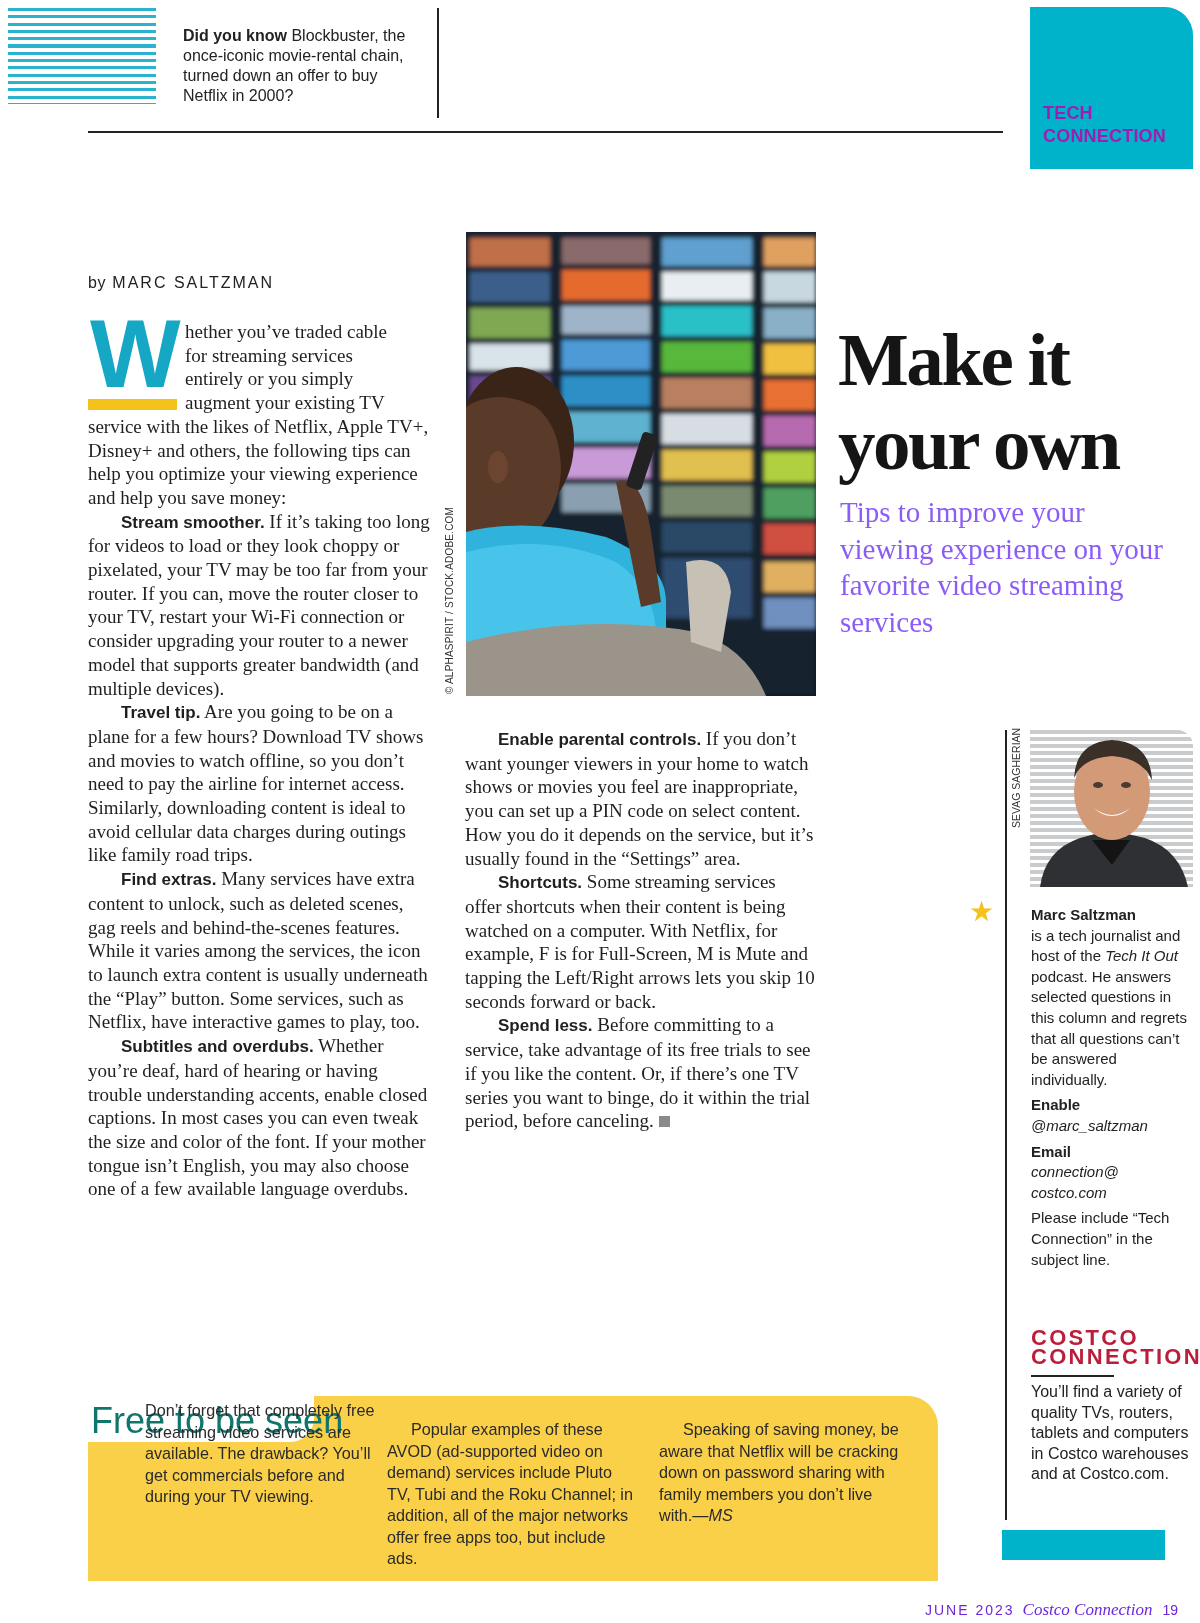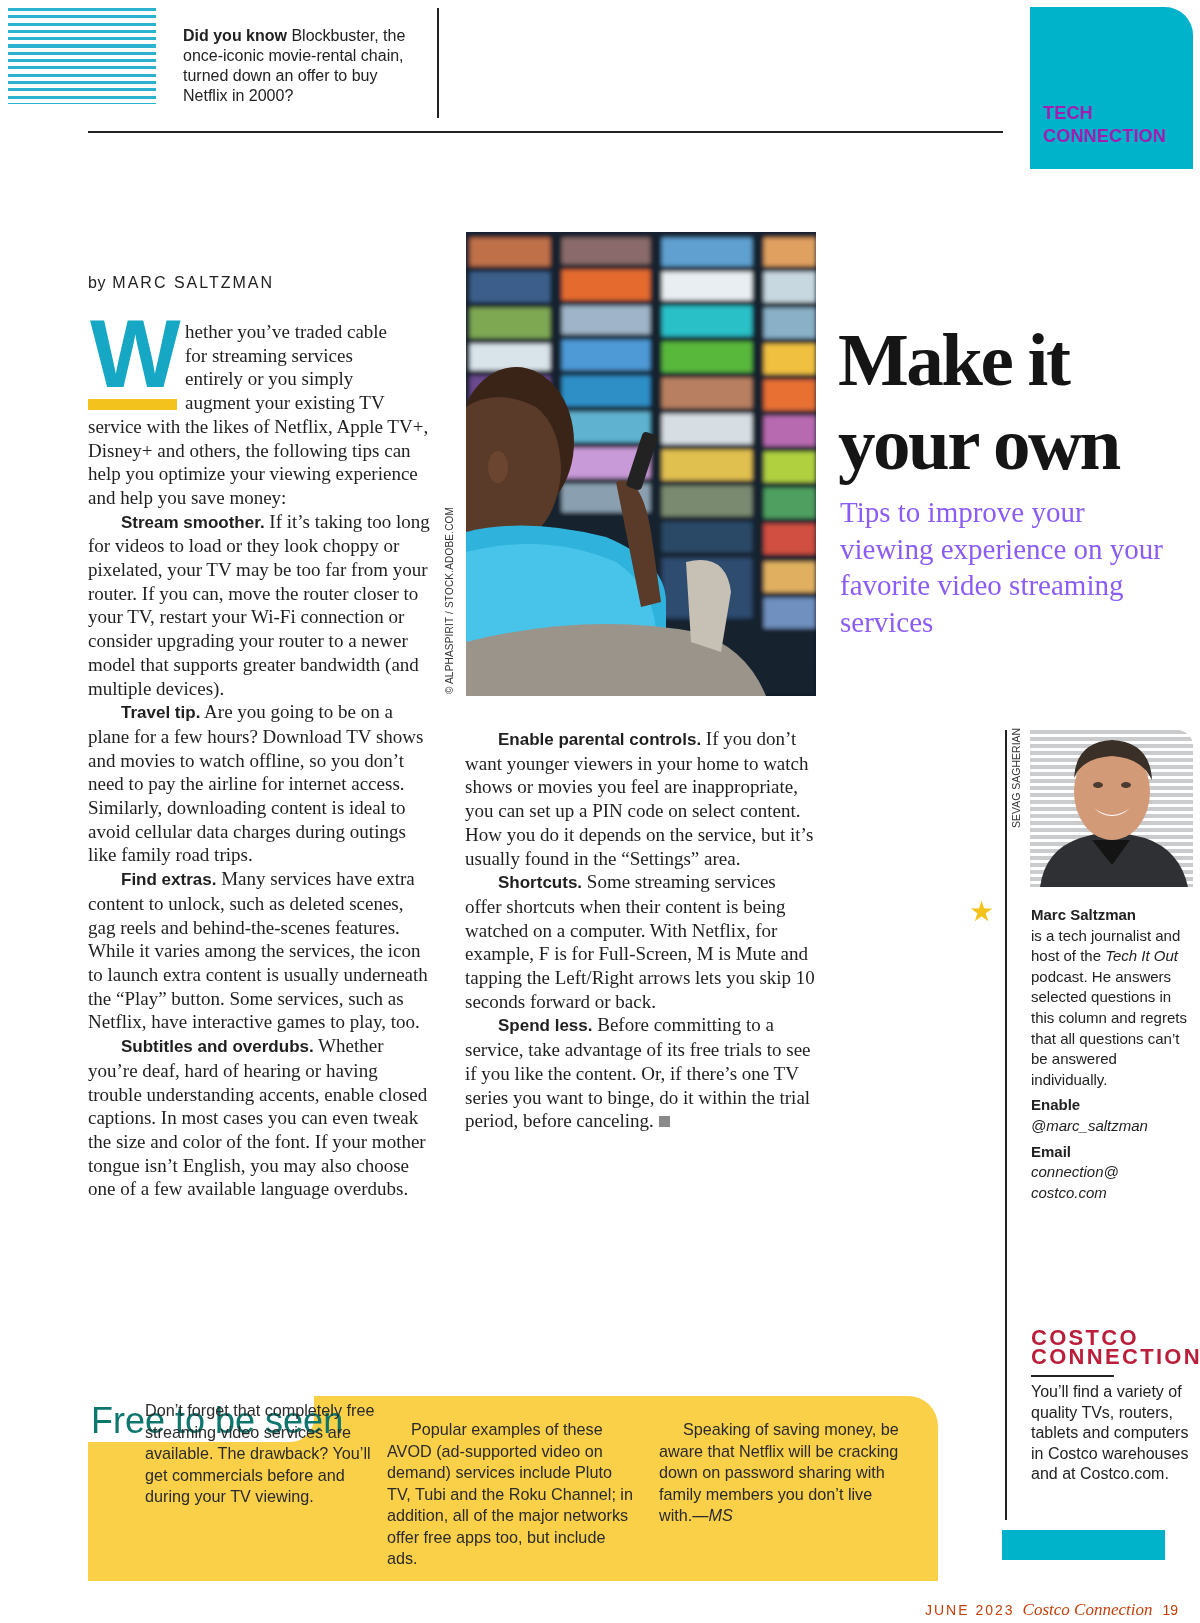--- a/index.html
+++ b/index.html
@@ -60,21 +60,21 @@
   .ybox { left:88px; top:1396px; width:850px; height:185px; background:#fbd049; border-top-right-radius:30px; }
   .ytab { left:88px; top:1392px; width:226px; height:50px; background:#fff; border-bottom-right-radius:24px; }
   .ytitle { left:91px; top:1400px; font-size:36px; font-weight:normal; color:#0f766e; }
   .ycol { font-size:16.2px; line-height:21.5px; color:#2a2a2a; }
   .ycol p { margin:0; }
   .ycol p.ind { text-indent:24px; }
   .yc1 { left:113px; top:1400px; width:240px;margin-left:32px; }
   .yc2 { left:387px; top:1419px; width:250px; }
   .yc3 { left:659px; top:1419px; width:250px; }
 
-  .folio { left:925px; top:1600px; font-size:14px; color:#c2410c; white-space:nowrap; }
+  .folio { left:925px; top:1600px; font-size:14px; color:#6d28d9; white-space:nowrap; }
   .folio .m { letter-spacing:2px; }
   .folio .t { font-family:"Liberation Serif","DejaVu Serif",serif; font-style:italic; font-size:17px; margin:0 10px 0 8px; }
 </style>
 </head>
 <body>
 
 <div class="abs stripes"></div>
 <div class="abs dyk sans"><b>Did you know</b><span> Blockbuster, the once-iconic movie-rental chain, turned down an offer to buy Netflix in 2000?</span></div>
 <div class="abs vrule-top"></div>
 <div class="abs hrule-top"></div>
@@ -193,20 +193,21 @@
 <div class="abs bio sans">
   <div><b>Marc Saltzman</b></div>
   <div><span>is a tech journalist and host of the </span><i>Tech It Out</i><span> podcast. He answers selected questions in this column and regrets that all questions can’t be answered individually.</span></div>
   <div class="gap"></div>
   <div><b>Enable</b></div>
   <div><i>@marc_saltzman</i></div>
   <div class="gap"></div>
   <div><b>Email</b></div>
   <div style="width:120px"><i>connection@ costco.com</i></div>
   <div class="gap"></div>
+  <div style="width:150px">Please include “Tech Connection” in the subject line.</div>
 </div>
 
 <div class="abs cc-title sans">
   <div>COSTCO</div>
   <div>CONNECTION</div>
 </div>
 <div class="abs cc-rule"></div>
 <div class="abs cc-text sans">You’ll find a variety of quality TVs, routers, tablets and computers in Costco warehouses and at Costco.com.</div>
 <div class="abs cyanbar"></div>
 

